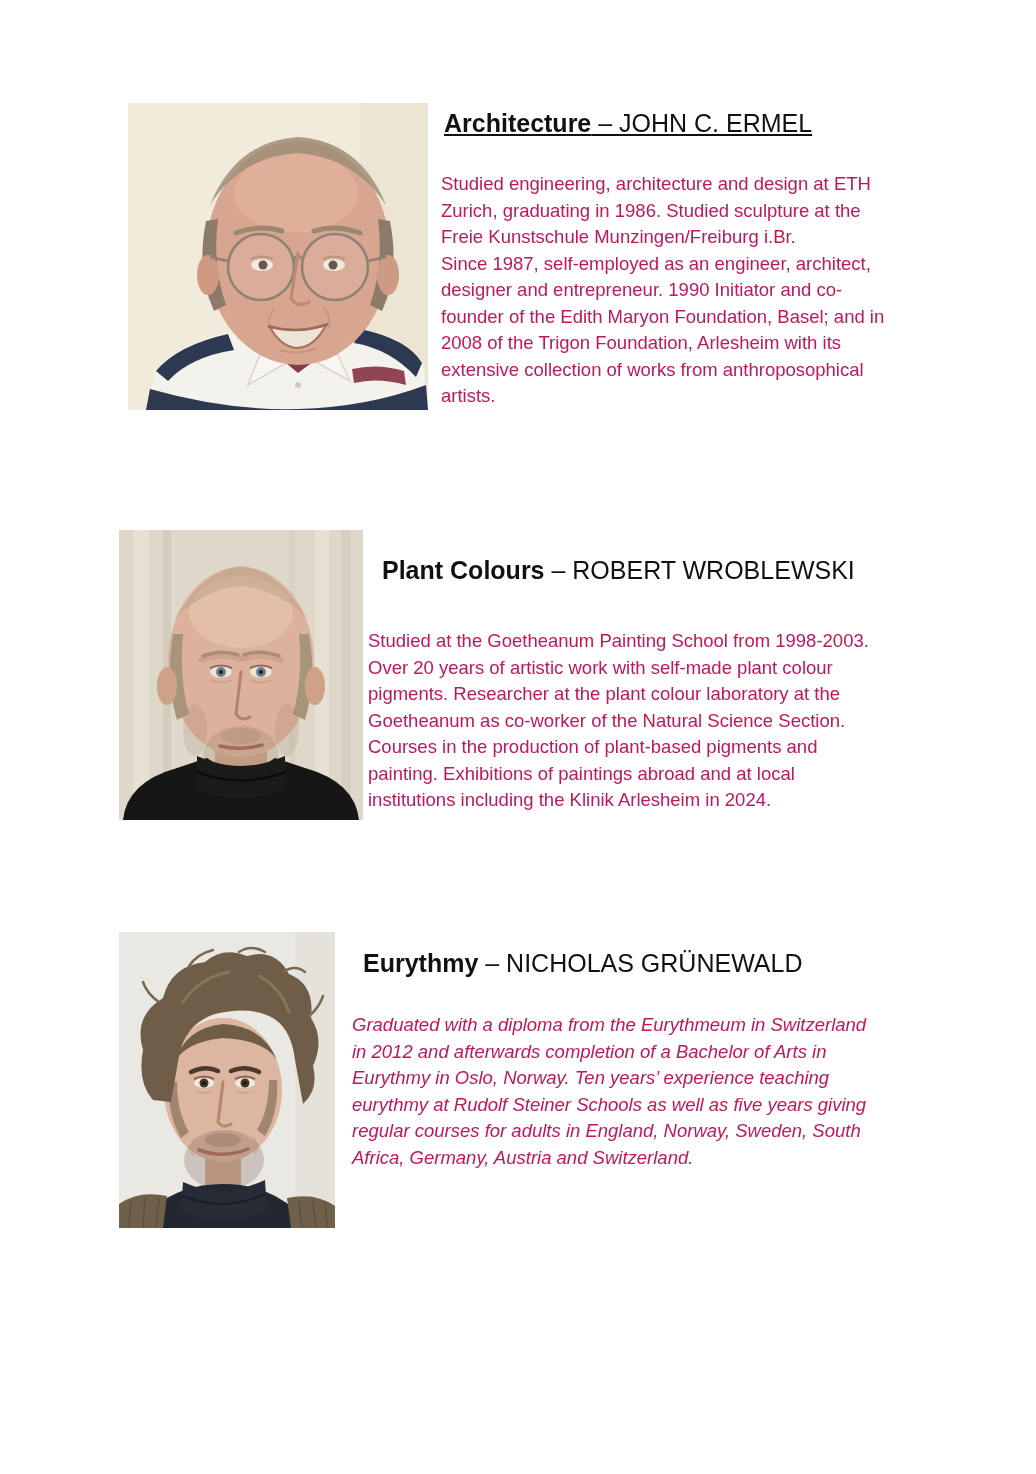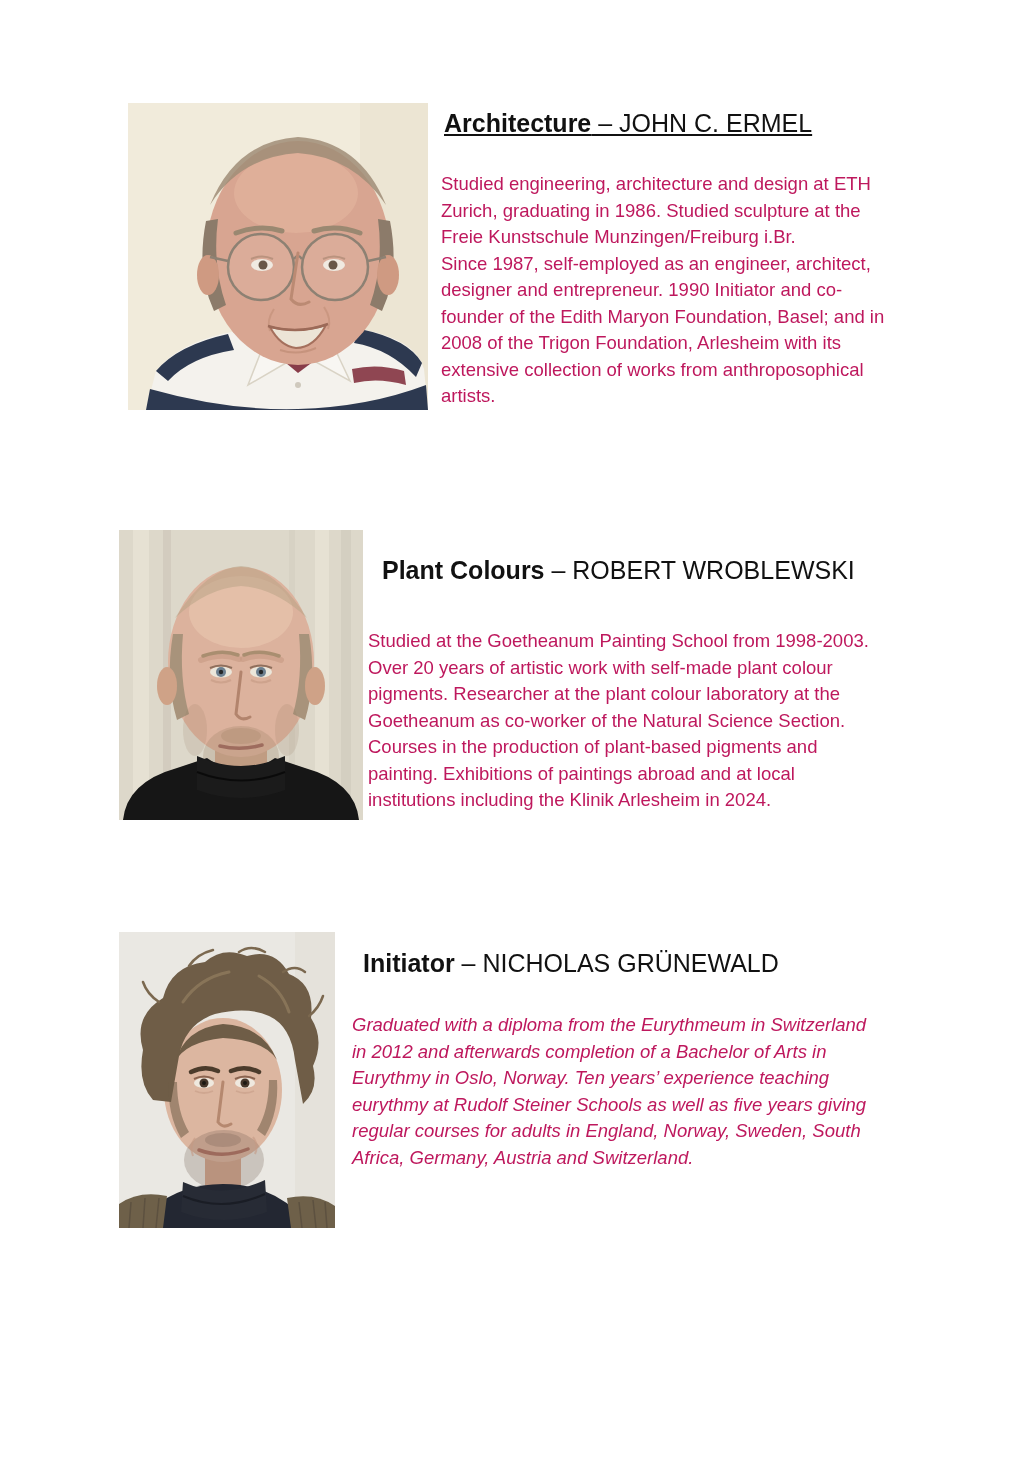--- a/index.html
+++ b/index.html
@@ -262,21 +262,21 @@
     </g>
     <g>
       <path d="M0 296 L0 272 Q20 258 48 264 L44 296 Z" fill="#6e6049"></path>
       <path d="M216 296 L216 274 Q196 260 168 266 L172 296 Z" fill="#6e6049"></path>
       <path d="M12 270 L10 296 M26 266 L24 296 M40 266 L37 296" stroke="#5d5140" stroke-width="1.5" fill="none"></path>
       <path d="M180 270 L183 296 M194 268 L197 296 M206 270 L208 296" stroke="#5d5140" stroke-width="1.5" fill="none"></path>
     </g>
   </svg>
 
   <div class="section-title title-3">
-    <span class="discipline">Initiator</span><span> – NICHOLAS GRÜNEWALD</span>
+    <span class="discipline">Eurythmy</span><span> – NICHOLAS GRÜNEWALD</span>
   </div>
   <div class="section-body body-3">Graduated with a diploma from the Eurythmeum in Switzerland
 in 2012 and afterwards completion of a Bachelor of Arts in
 Eurythmy in Oslo, Norway. Ten years’ experience teaching
 eurythmy at Rudolf Steiner Schools as well as five years giving
 regular courses for adults in England, Norway, Sweden, South
 Africa, Germany, Austria and Switzerland.</div>
 
 </div>
 

